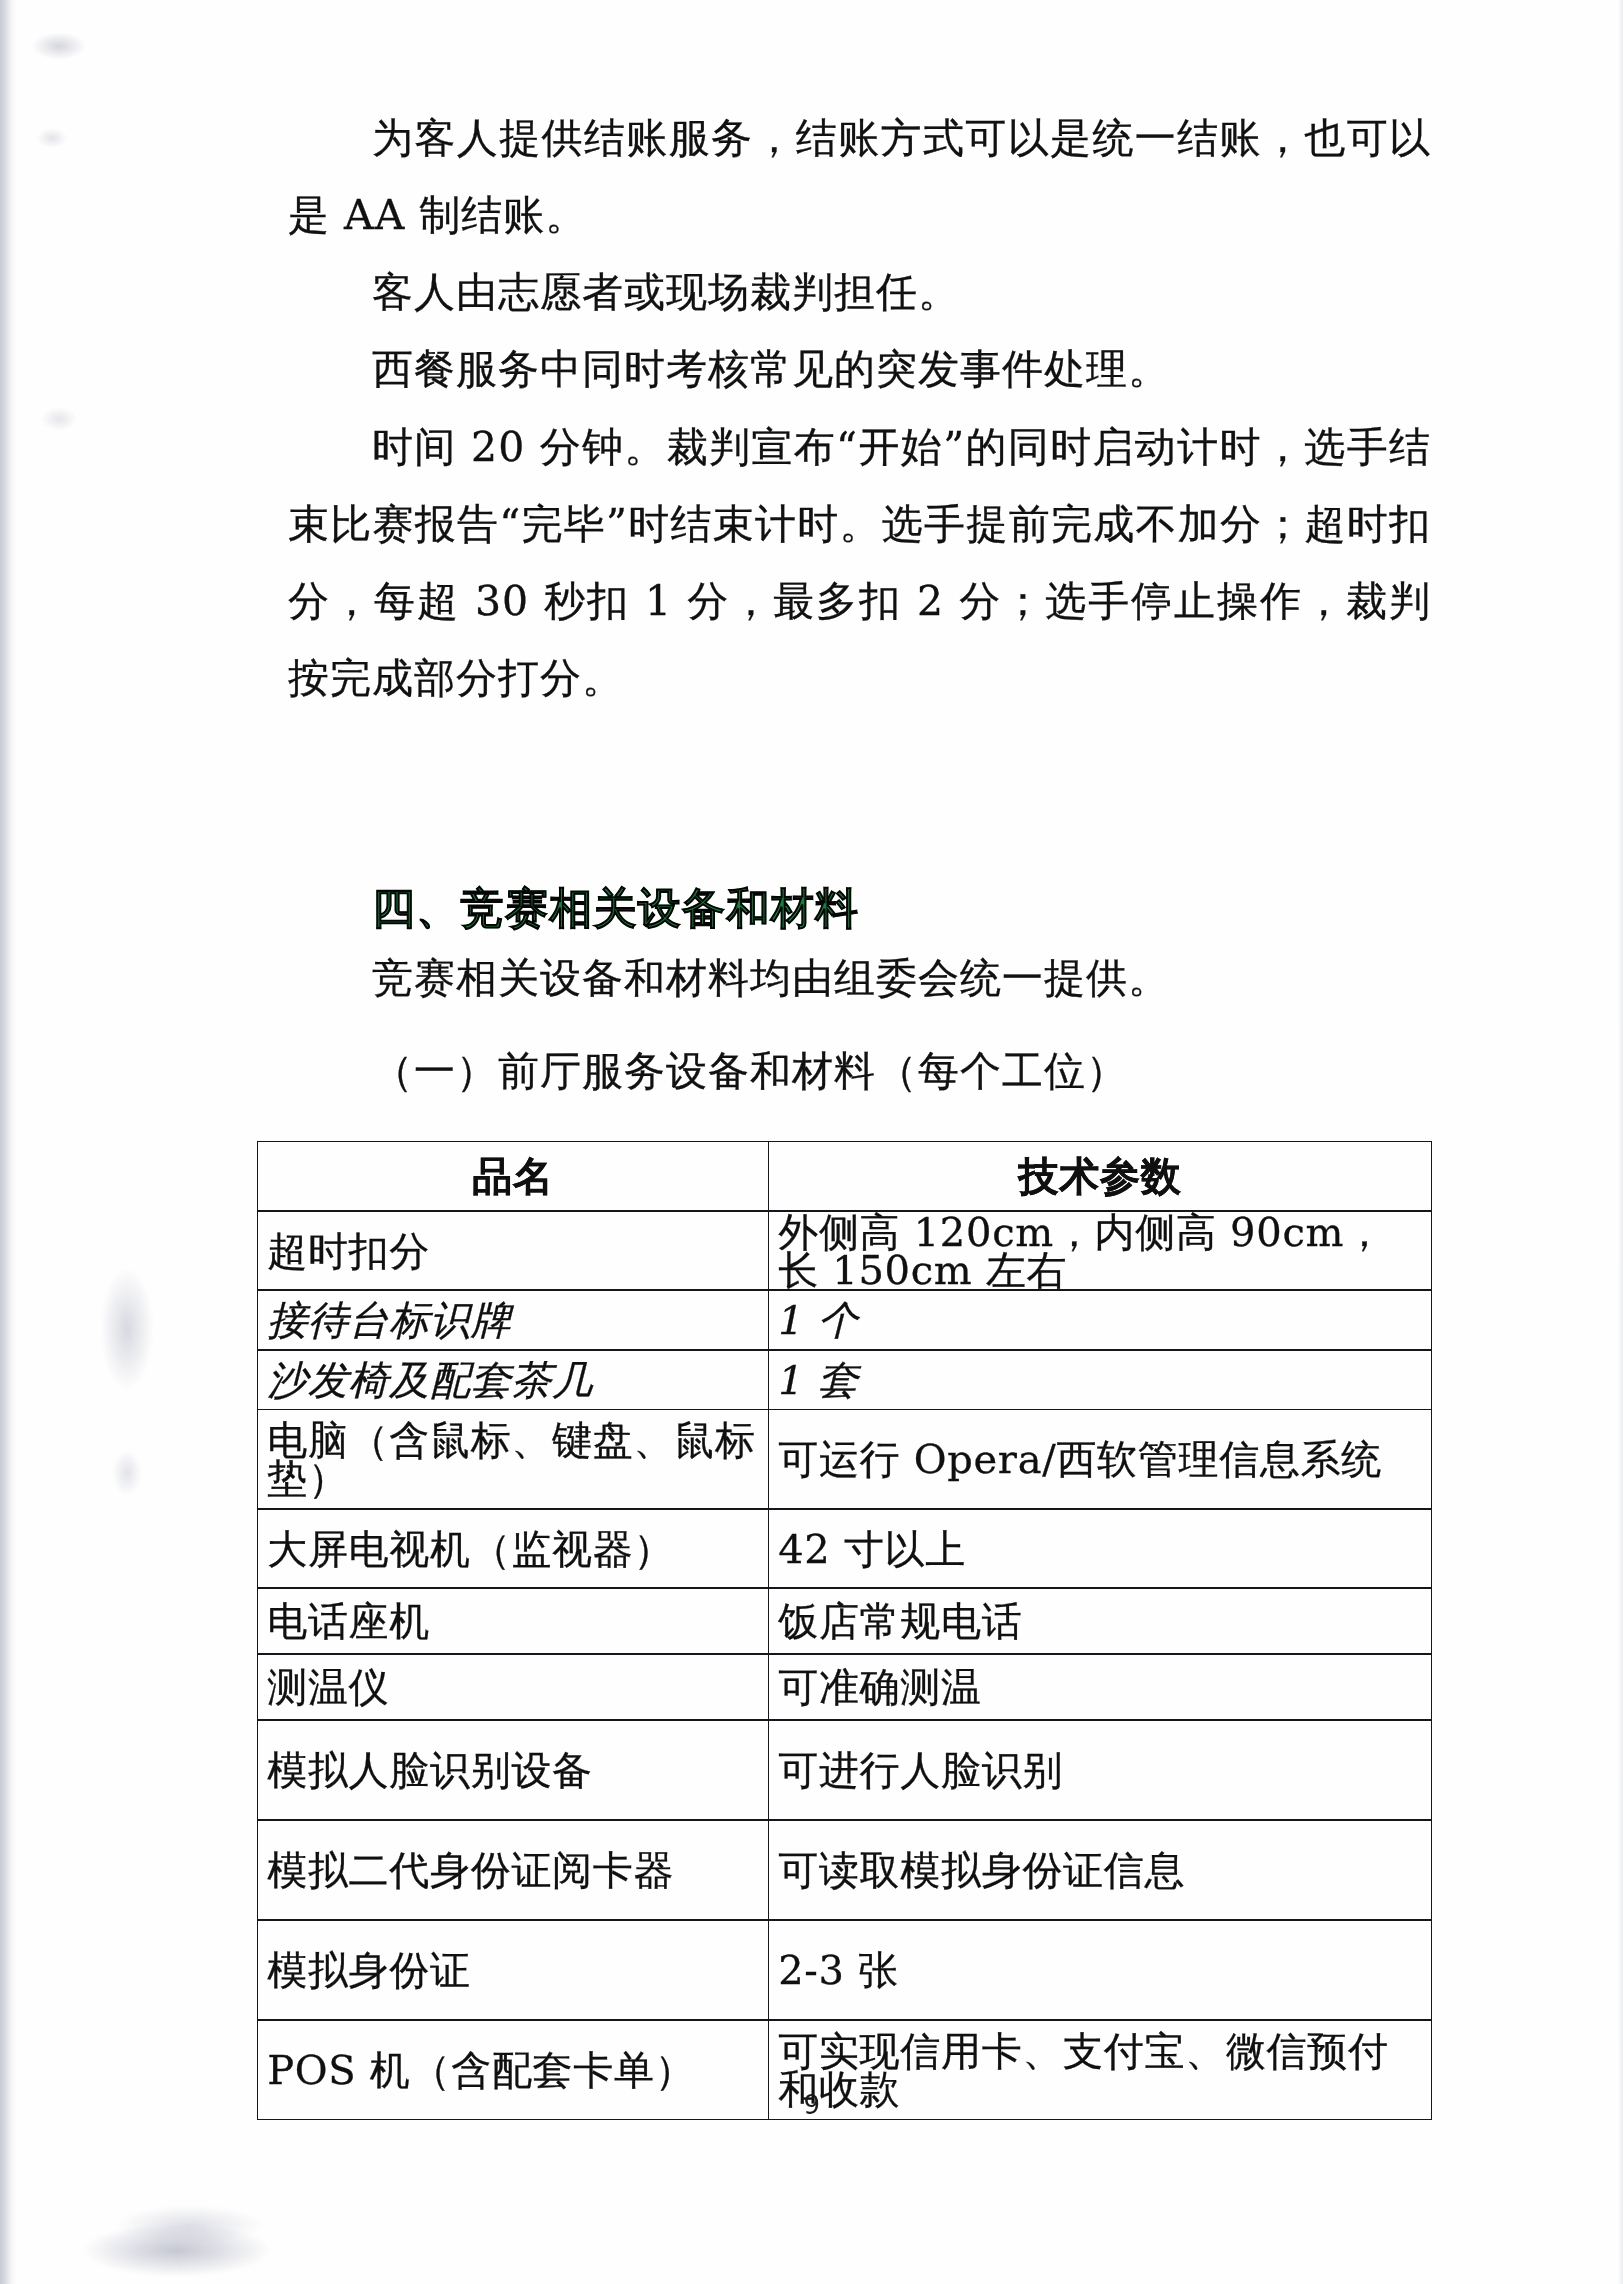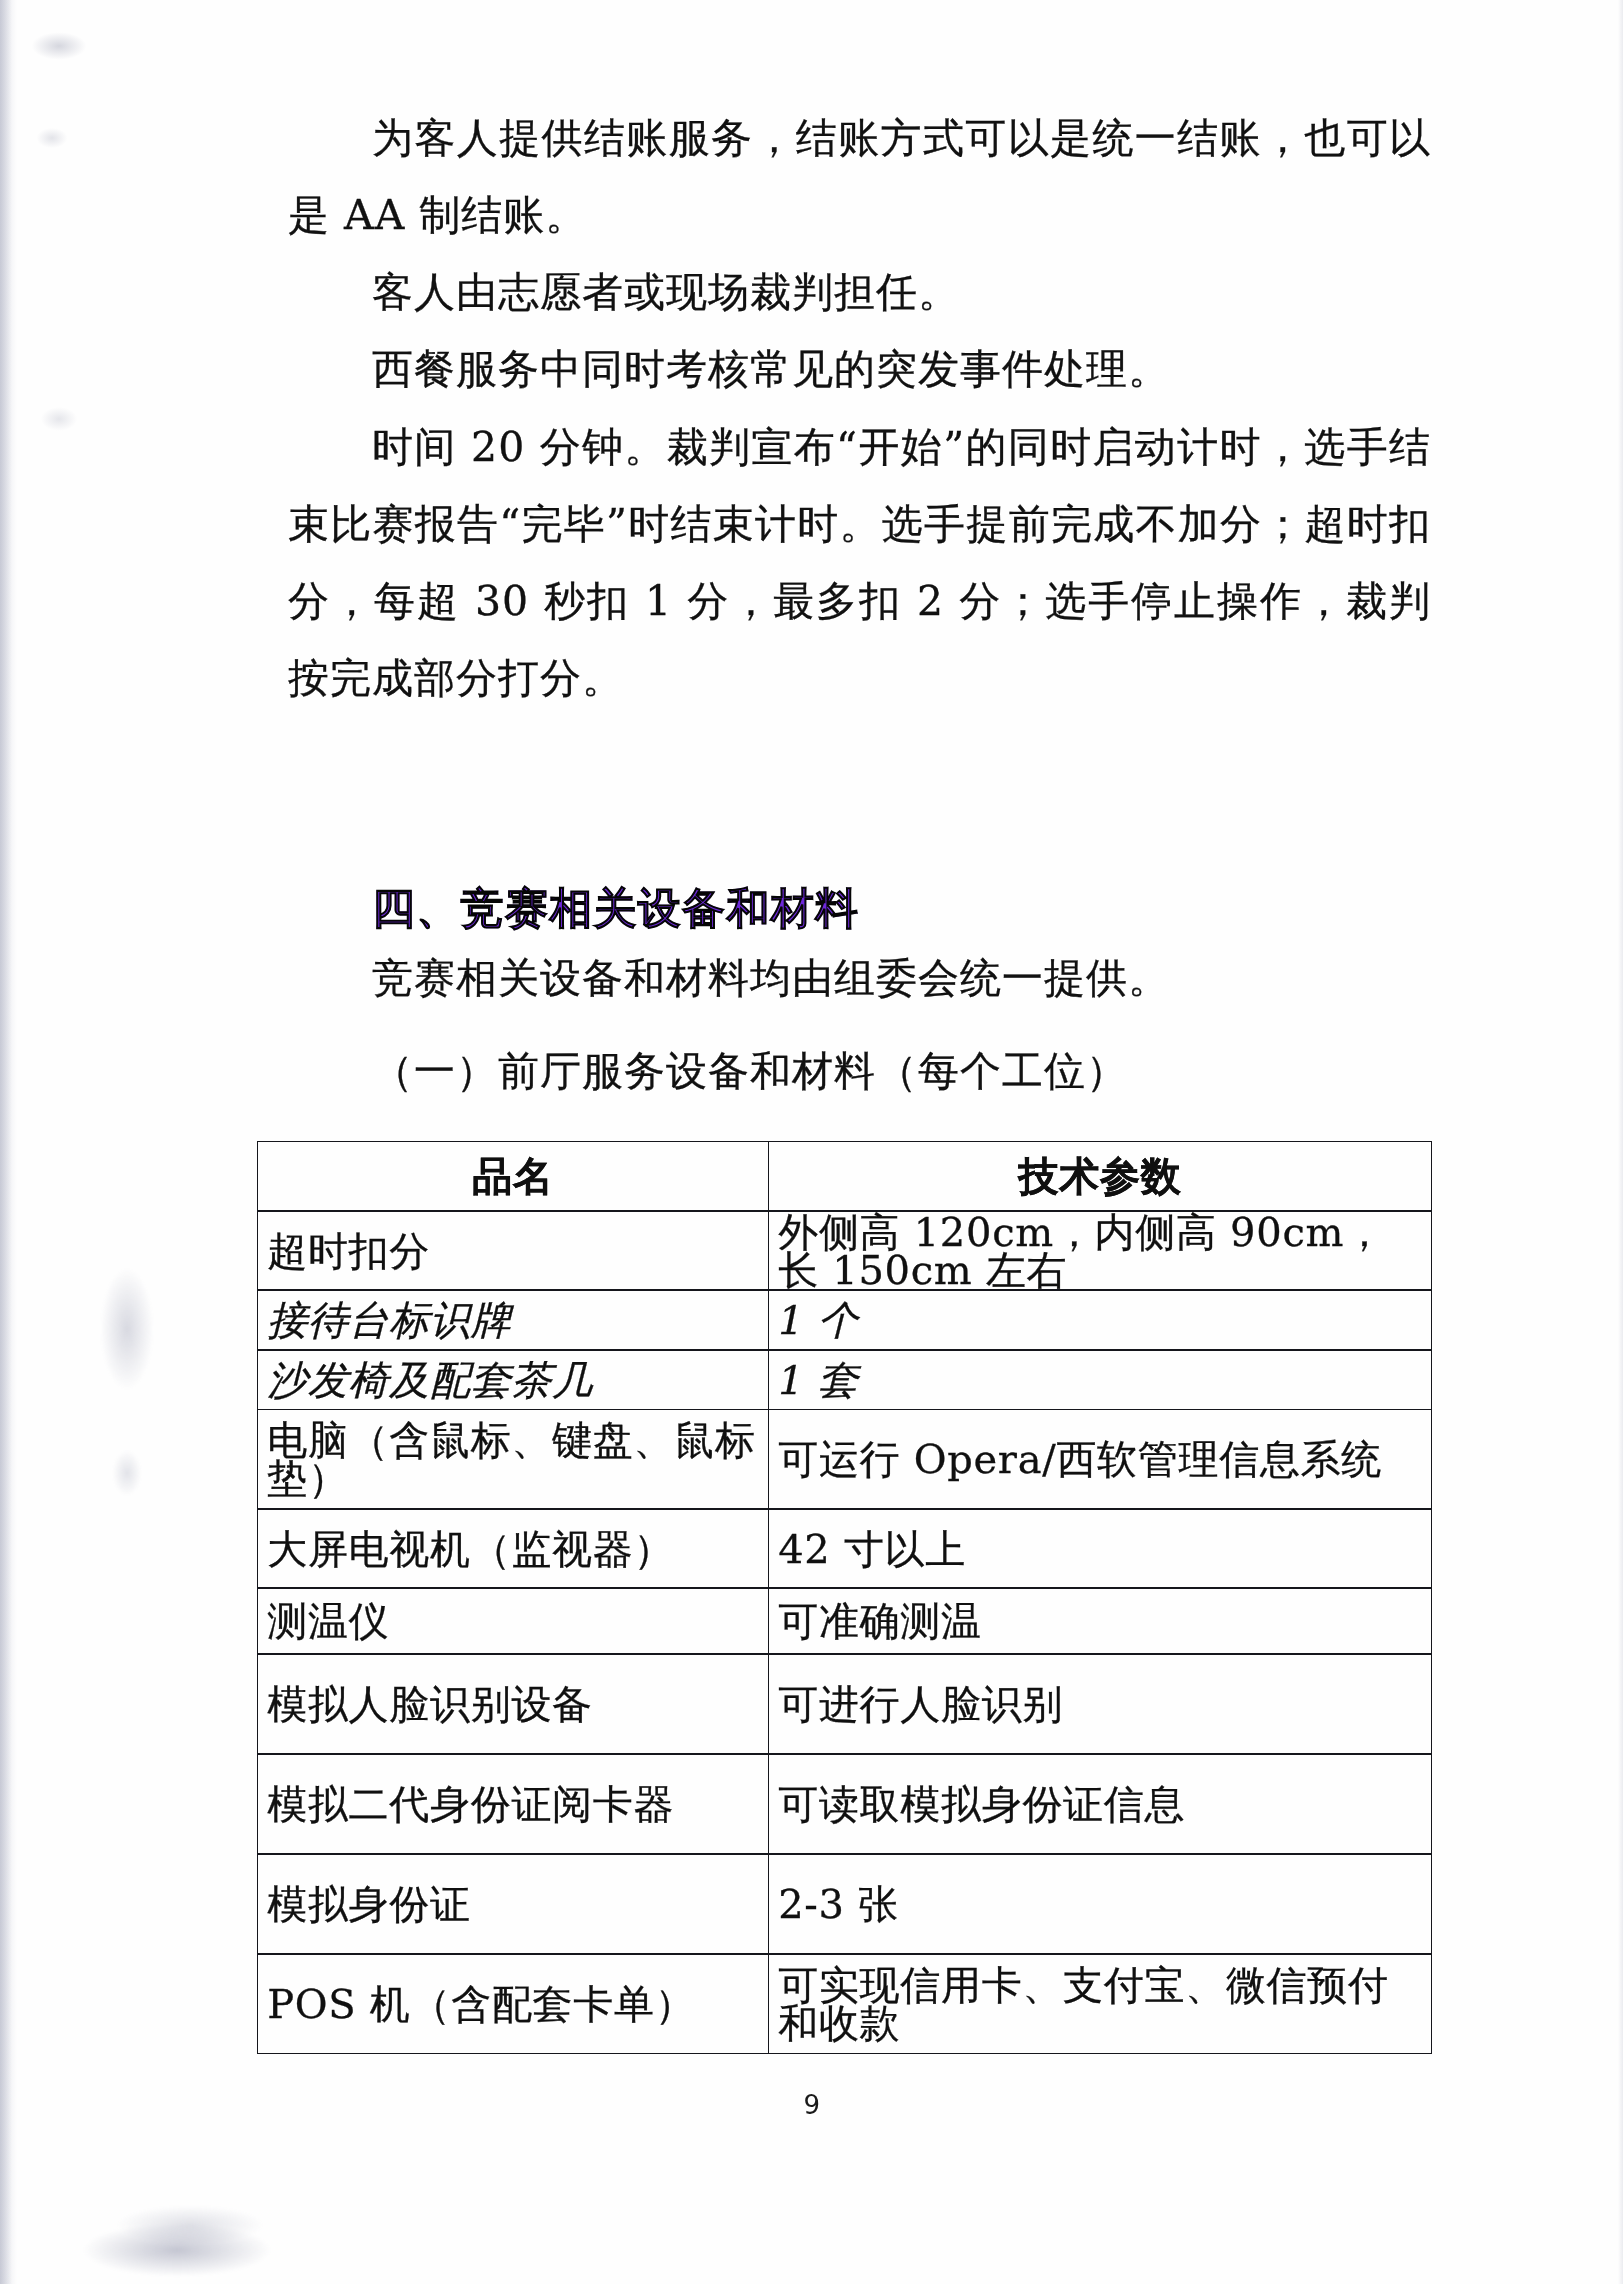--- a/index.html
+++ b/index.html
@@ -97,21 +97,21 @@
 
   h2.section-heading {
     position: absolute;
     left: 372px;
     margin: 0;
     font-size: 43px;
     line-height: 51px;
     font-weight: 700;
     letter-spacing: 1.3px;
     font-family: "DejaVu Sans", "Liberation Sans", sans-serif;
-    color: #6d28d9;
+    color: #15803d;
     -webkit-text-stroke: 0.7px #050505;
   }
 
   
   .spec-table {
     position: absolute;
     left: 257px;
     top: 1141px;
     width: 1173px;
     border-collapse: collapse;
@@ -224,20 +224,24 @@
         </tr>
         <tr>
           <td class="r-xtall">电脑（含鼠标、键盘、鼠标垫）</td>
           <td class="r-xtall">可运行 Opera/西软管理信息系统</td>
         </tr>
         <tr class="heavy">
           <td class="r-tall">大屏电视机（监视器）</td>
           <td class="r-tall">42 寸以上</td>
         </tr>
         <tr class="heavy">
+          <td class="r-mid">电话座机</td>
+          <td class="r-mid">饭店常规电话</td>
+        </tr>
+        <tr class="heavy">
           <td class="r-mid">测温仪</td>
           <td class="r-mid">可准确测温</td>
         </tr>
         <tr class="heavy">
           <td class="r-xtall">模拟人脸识别设备</td>
           <td class="r-xtall">可进行人脸识别</td>
         </tr>
         <tr class="heavy">
           <td class="r-xtall">模拟二代身份证阅卡器</td>
           <td class="r-xtall">可读取模拟身份证信息</td>

